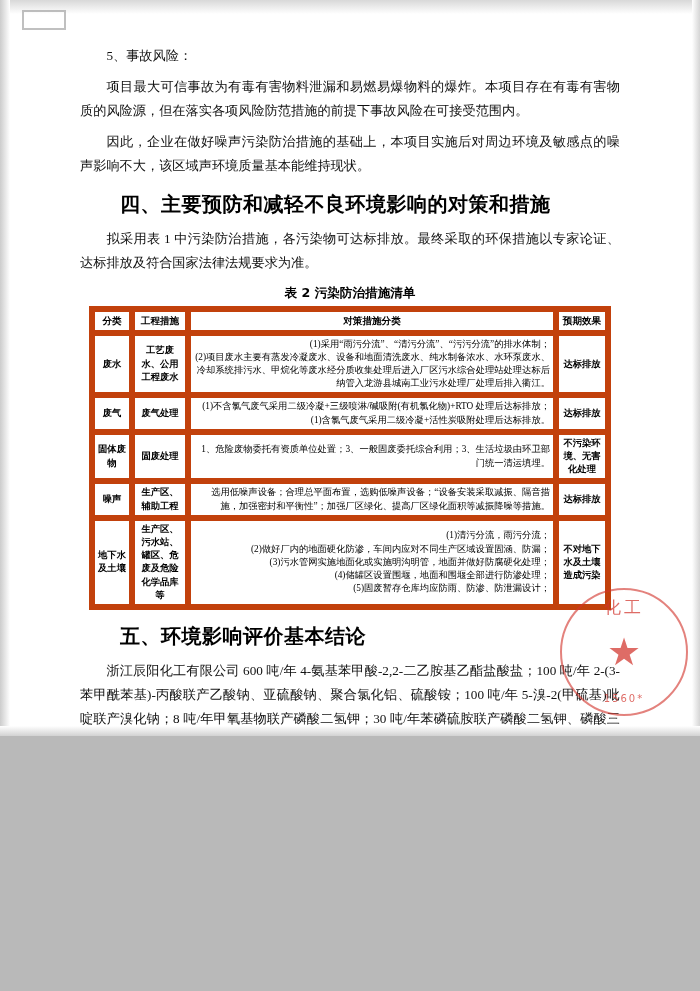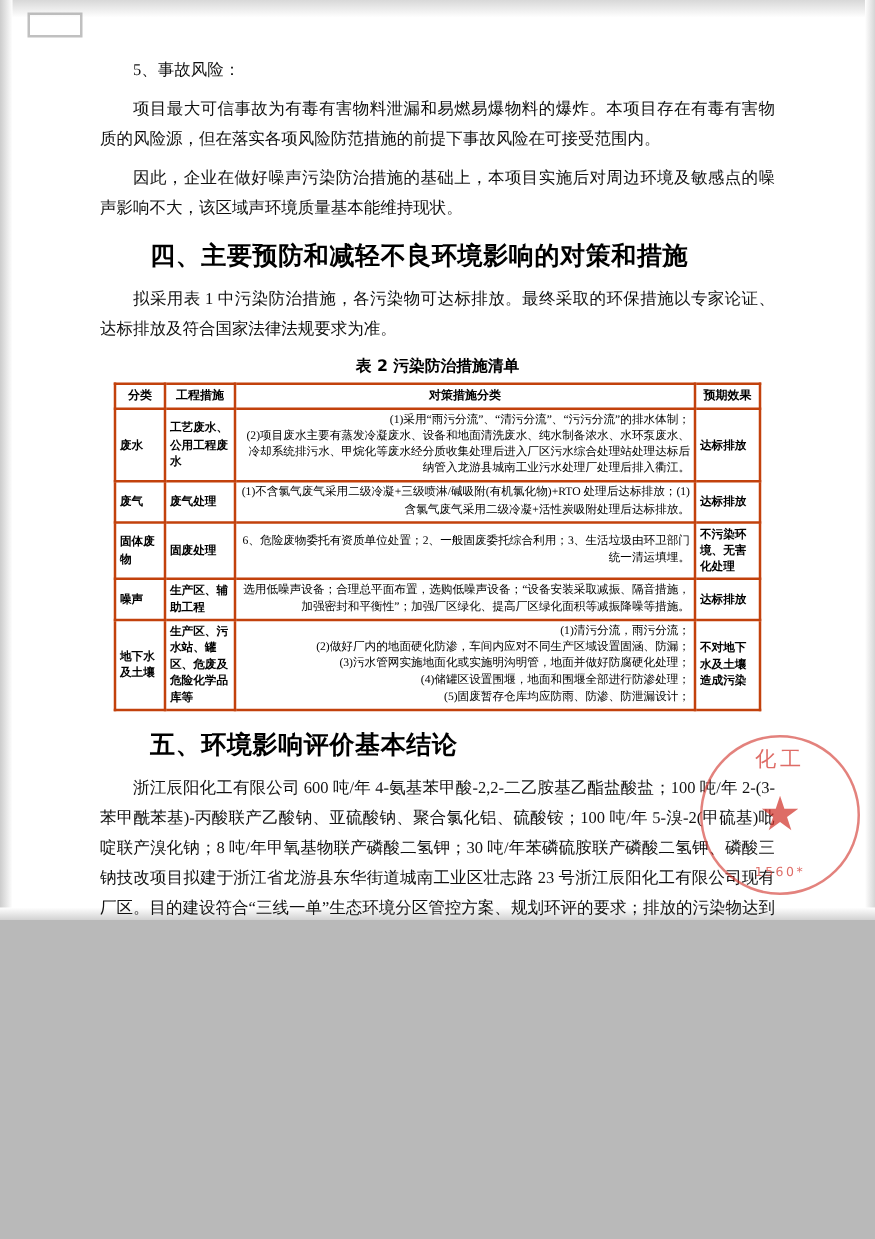--- a/index.html
+++ b/index.html
@@ -86,35 +86,35 @@
   table.measures {
     border-collapse: collapse;
     width: 516px;
     margin: 0 auto;
     font-size: 9.3px;
     line-height: 1.42;
     color: #000;
     table-layout: fixed;
   }
   table.measures th, table.measures td {
-    border: 2px solid #c2410c;
+    border: 6px solid #c2410c;
     padding: 2px 3px;
     vertical-align: middle;
     word-break: break-all;
   }
   table.measures th {
     text-align: center;
     font-weight: bold;
     font-family: "DejaVu Sans", sans-serif;
     font-size: 9.6px;
   }
   td.c-cat, td.c-eng, td.c-eff {
-    text-align: left;
-    font-weight: bold;
-    font-family: Liberation Sans, sans-serif;
+    text-align: center;
+    font-weight: bold;
+    font-family: Liberation Serif, serif;
   }
   td.c-body {
     text-align: right;
   }
   .col1 { width: 40px; }
   .col2 { width: 56px; }
   .col3 { width: 368px; }
   .col4 { width: 52px; }
 
   .conclusion p.para { margin-bottom: 8px; }
@@ -236,21 +236,21 @@
           </tr>
           <tr>
             <td class="c-cat">废气</td>
             <td class="c-eng">废气处理</td>
             <td class="c-body" style="white-space: pre-line;">(1)不含氯气废气采用二级冷凝+三级喷淋/碱吸附(有机氯化物)+RTO 处理后达标排放；(1)含氯气废气采用二级冷凝+活性炭吸附处理后达标排放。</td>
             <td class="c-eff">达标排放</td>
           </tr>
           <tr>
             <td class="c-cat">固体废物</td>
             <td class="c-eng">固废处理</td>
-            <td class="c-body" style="white-space: pre-line;">6、危险废物委托有资质单位处置；2、一般固废委托综合利用；3、生活垃圾由环卫部门统一清运填埋。</td>
+            <td class="c-body" style="white-space: pre-line;">1、危险废物委托有资质单位处置；3、一般固废委托综合利用；3、生活垃圾由环卫部门统一清运填埋。</td>
             <td class="c-eff">不污染环境、无害化处理</td>
           </tr>
           <tr>
             <td class="c-cat">噪声</td>
             <td class="c-eng">生产区、辅助工程</td>
             <td class="c-body" style="white-space: pre-line;">选用低噪声设备；合理总平面布置，选购低噪声设备；“设备安装采取减振、隔音措施，加强密封和平衡性”；加强厂区绿化、提高厂区绿化面积等减振降噪等措施。</td>
             <td class="c-eff">达标排放</td>
           </tr>
           <tr>
             <td class="c-cat">地下水及土壤</td>

